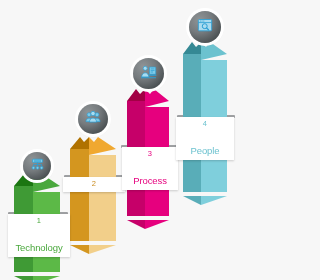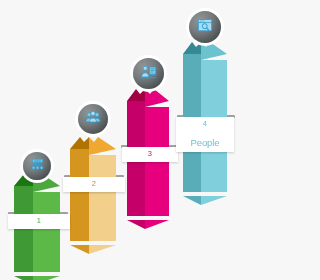--- a/index.html
+++ b/index.html
@@ -40,21 +40,21 @@
   }
   .banner .num{
     display:block;
     font-size:7.5px;
     letter-spacing:.2px;
   }
   .banner .name{
     display:block;
     font-size:9.5px;
     letter-spacing:-.1px;
-    margin-top:10px;
+    margin-top:18px;
   }
 
   
   .badge{
     position:absolute;
     border-radius:50%;
     z-index:50;
     background:radial-gradient(circle at 33% 28%, #8f9496 0%, #767b7e 40%, #4a5052 78%, #3b4143 100%);
     box-shadow:0 0 0 3px #ffffff, 0 1px 3px rgba(0,0,0,.35);
     display:flex;align-items:center;justify-content:center;
@@ -76,20 +76,21 @@
      </svg></div>
       <div class="face-left" style="left: 0px; top: 13px; width: 19px; height: 86px; background: rgb(63, 154, 53);"></div>
       <div class="face-right" style="left: 19px; top: 19px; width: 27px; height: 80px; background: rgb(92, 185, 71);"></div>
       <div style="position: absolute; left: 0px; top: 98px; width: 46px; height: 9px;"><svg width="46" height="9" viewBox="0 0 46 9">
        <polygon points="0,0 19,0 19,9" fill="#3f9a35"></polygon>
        <polygon points="46,0 19,0 19,9" fill="#5cb947"></polygon>
      </svg></div>
     </div>
     <div class="banner" style="left: 8px; top: 214px; width: 62px;">
       <span class="num" style="color:#4aa83d">1</span>
+     <span class="name" style="color:#4aa83d">Technology</span>
     </div>
     <div class="badge" style="width: 28px; height: 28px; left: 23px; top: 152px;">
       <span class="glyph"><svg width="15" height="15" viewBox="0 0 24 24">
         <rect x="4" y="3.5" width="16" height="5.2" rx="1.2" fill="#7ecbe8" stroke="#2c9fd4" stroke-width="1.1"></rect>
         <line x1="6.5" y1="5.2" x2="17.5" y2="5.2" stroke="#2c9fd4" stroke-width="1"></line>
         <line x1="6.5" y1="7" x2="17.5" y2="7" stroke="#2c9fd4" stroke-width="1"></line>
         <path d="M12 8.7 V12 M5.5 12 H18.5 M5.5 12 V15 M12 12 V15 M18.5 12 V15" stroke="#2c9fd4" stroke-width="1.2" fill="none"></path>
         <circle cx="5.5" cy="17.3" r="2.3" fill="#7ecbe8" stroke="#2c9fd4" stroke-width="1.1"></circle>
         <circle cx="12" cy="17.3" r="2.3" fill="#7ecbe8" stroke="#2c9fd4" stroke-width="1.1"></circle>
         <circle cx="18.5" cy="17.3" r="2.3" fill="#7ecbe8" stroke="#2c9fd4" stroke-width="1.1"></circle>
@@ -131,20 +132,21 @@
      </svg></div>
       <div class="face-left" style="left: 0px; top: 13px; width: 18px; height: 115px; background: rgb(198, 0, 105);"></div>
       <div class="face-right" style="left: 18px; top: 19px; width: 24px; height: 109px; background: rgb(230, 0, 126);"></div>
       <div style="position: absolute; left: 0px; top: 127px; width: 42px; height: 9px;"><svg width="42" height="9" viewBox="0 0 42 9">
        <polygon points="0,0 18,0 18,9" fill="#c60069"></polygon>
        <polygon points="42,0 18,0 18,9" fill="#e6007e"></polygon>
      </svg></div>
     </div>
     <div class="banner" style="left: 122px; top: 147px; width: 56px;">
       <span class="num" style="color:#e6007e">3</span>
+     <span class="name" style="color:#e6007e">Process</span>
     </div>
     <div class="badge" style="width: 31px; height: 31px; left: 133px; top: 58px;">
       <span class="glyph"><svg width="17" height="16" viewBox="0 0 26 24">
         <circle cx="8" cy="6.4" r="3.1" fill="#a9dcf0" stroke="#2c9fd4" stroke-width="1.1"></circle>
         <path d="M2.6 19.5c0-3.6 2.4-6.2 5.4-6.2s5.4 2.6 5.4 6.2z" fill="#a9dcf0" stroke="#2c9fd4" stroke-width="1.1"></path>
         <rect x="14.5" y="4.5" width="9.5" height="11" rx="1" fill="#7ecbe8" stroke="#2c9fd4" stroke-width="1.1"></rect>
         <line x1="16.4" y1="7.2" x2="22.2" y2="7.2" stroke="#2c9fd4" stroke-width="1.1"></line>
         <line x1="16.4" y1="9.6" x2="22.2" y2="9.6" stroke="#2c9fd4" stroke-width="1.1"></line>
         <line x1="16.4" y1="12" x2="20" y2="12" stroke="#2c9fd4" stroke-width="1.1"></line>
         <rect x="13.2" y="16" width="12" height="1.7" rx=".6" fill="#2c9fd4"></rect>

